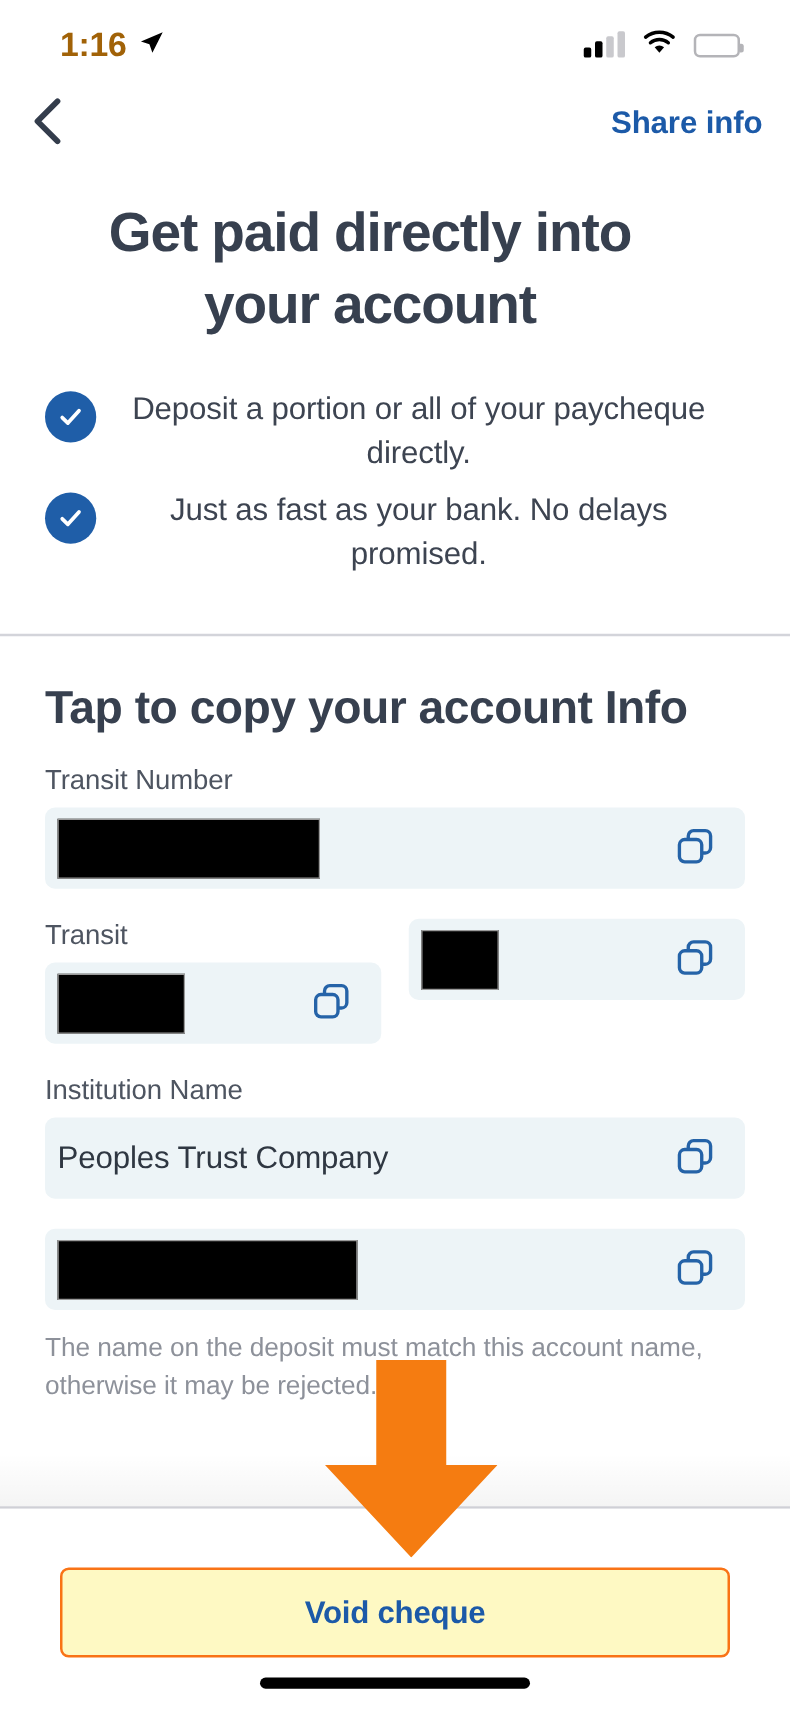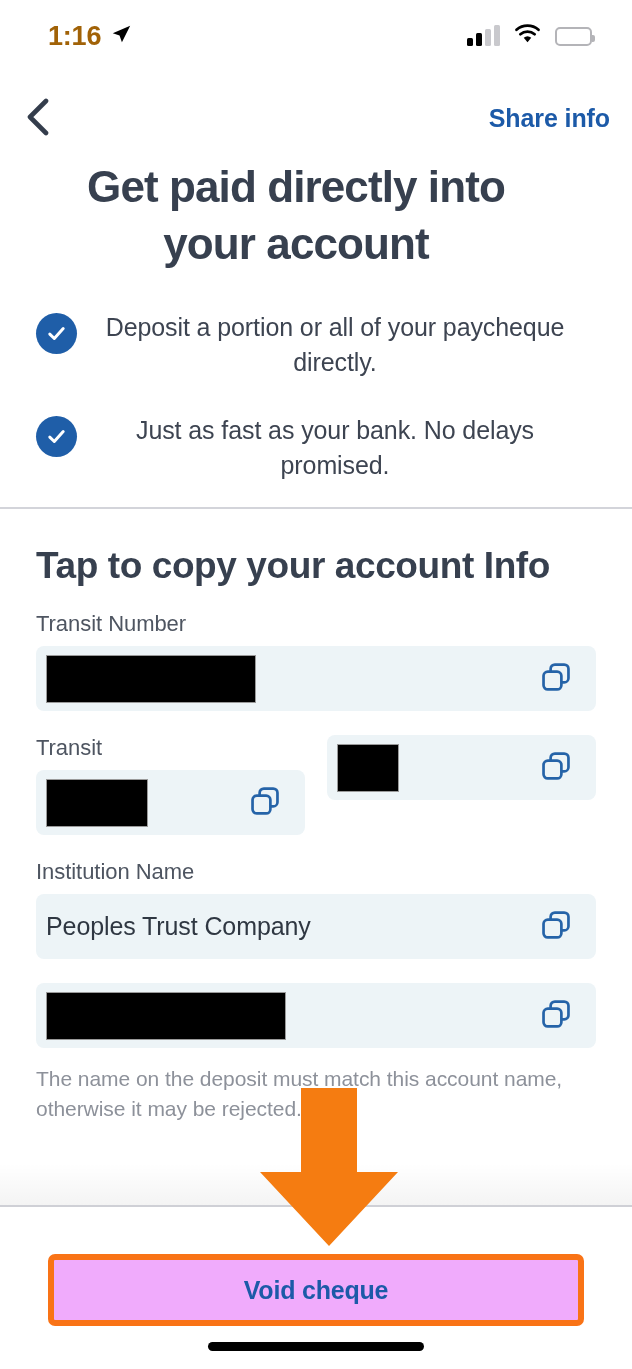--- a/index.html
+++ b/index.html
@@ -85,21 +85,21 @@
   }
   .battery-fill {
     height: 100%;
     background: #000000;
     border-radius: 2px;
   }
 
   
   .nav-bar {
     position: absolute;
-    top: 88px; left: 0;
+    top: 68px; left: 0;
     width: 632px;
     height: 60px;
     display: flex;
     align-items: center;
     justify-content: space-between;
     padding: 0 22px 0 14px;
   }
   .back-btn {
     width: 48px; height: 48px;
     display: flex;
@@ -131,21 +131,21 @@
     font-weight: 700;
     color: #37404f;
     letter-spacing: -0.9px;
     max-width: 520px;
   }
 
   .benefits {
     margin-top: 38px;
     display: flex;
     flex-direction: column;
-    gap: 34px;
+    gap: 12px;
   }
   .benefit {
     display: flex;
     align-items: flex-start;
     gap: 28px;
   }
   .check-circle {
     flex: 0 0 auto;
     width: 41px; height: 41px;
     border-radius: 50%;
@@ -261,23 +261,23 @@
     position: absolute;
     top: 1207px; left: 0;
     width: 632px;
     height: 162px;
     background: #ffffff;
     padding: 47px 48px 0;
   }
   .void-btn {
     width: 100%;
     height: 72px;
-    border: 6px solid #f97316;
+    border: 2px solid #f97316;
     border-radius: 7px;
-    background: #f0abfc;
+    background: #fef9c3;
     color: #1c5aa8;
     font-size: 25px;
     font-weight: 700;
     font-family: "Liberation Sans", sans-serif;
     letter-spacing: -0.2px;
     cursor: pointer;
   }
   .home-indicator {
     position: absolute;
     bottom: 18px;

